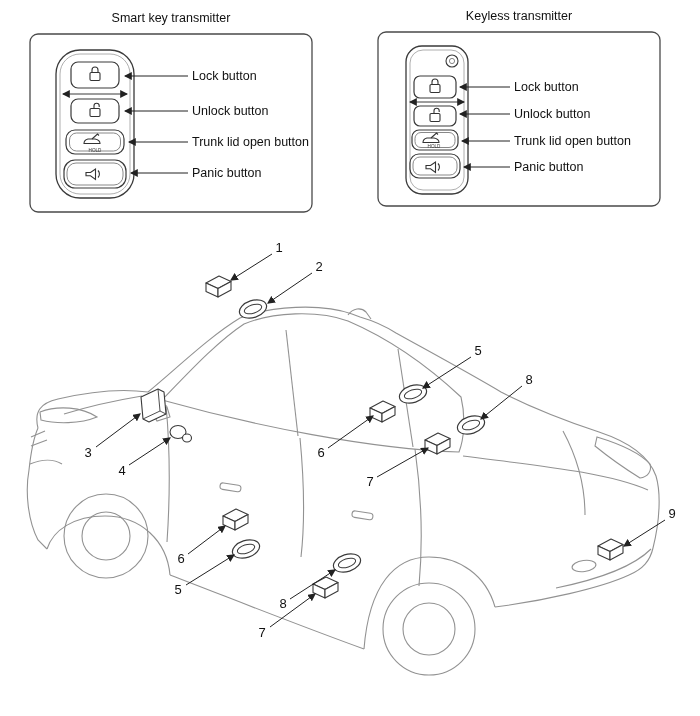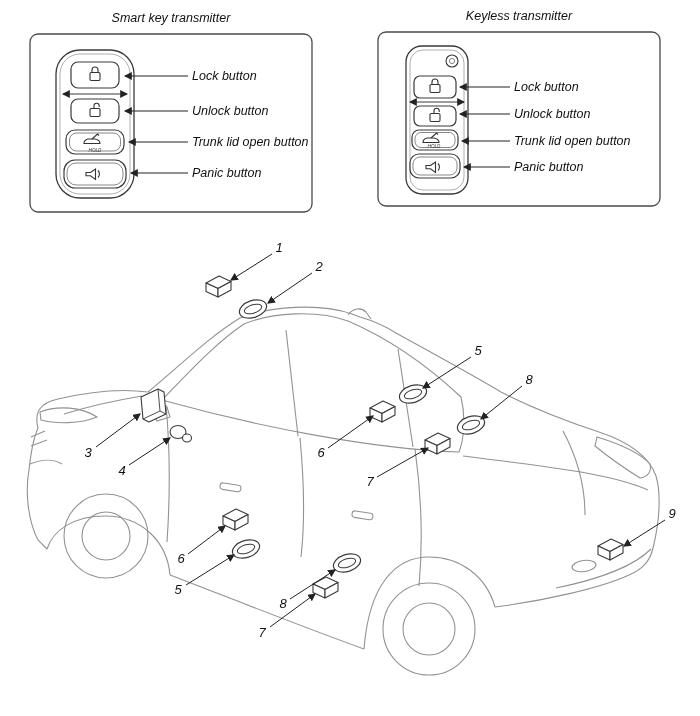--- a/index.html
+++ b/index.html
@@ -1,16 +1,16 @@
 <!DOCTYPE html>
 <html><head>
 <meta charset="utf-8">
 <style>
   html, body { margin: 0; padding: 0; background: #ffffff; }
-  .page { position: relative; width: 700px; height: 716px; background: #ffffff; overflow: hidden; font-style: italic; }
+  .page { position: relative; width: 700px; height: 716px; background: #ffffff; overflow: hidden; }
   svg { display: block; }
   text { font-family: "Liberation Sans", sans-serif; fill: #111111; }
   .lbl   { font-size: 12.5px; }
   .title { font-size: 12.5px; text-anchor: middle; }
   .num   { font-size: 13px; text-anchor: middle; }
   .tiny  { font-size: 4.6px; text-anchor: middle; fill:#333; }
   .panelbox { fill: none; stroke: #4a4a4a; stroke-width: 1.3; }
   .fobline  { fill: #ffffff; stroke: #3a3a3a; stroke-width: 1.3; }
   .fobinner { fill: none; stroke: #9a9a9a; stroke-width: 0.8; }
   .btn      { fill: #ffffff; stroke: #3a3a3a; stroke-width: 1.2; }

